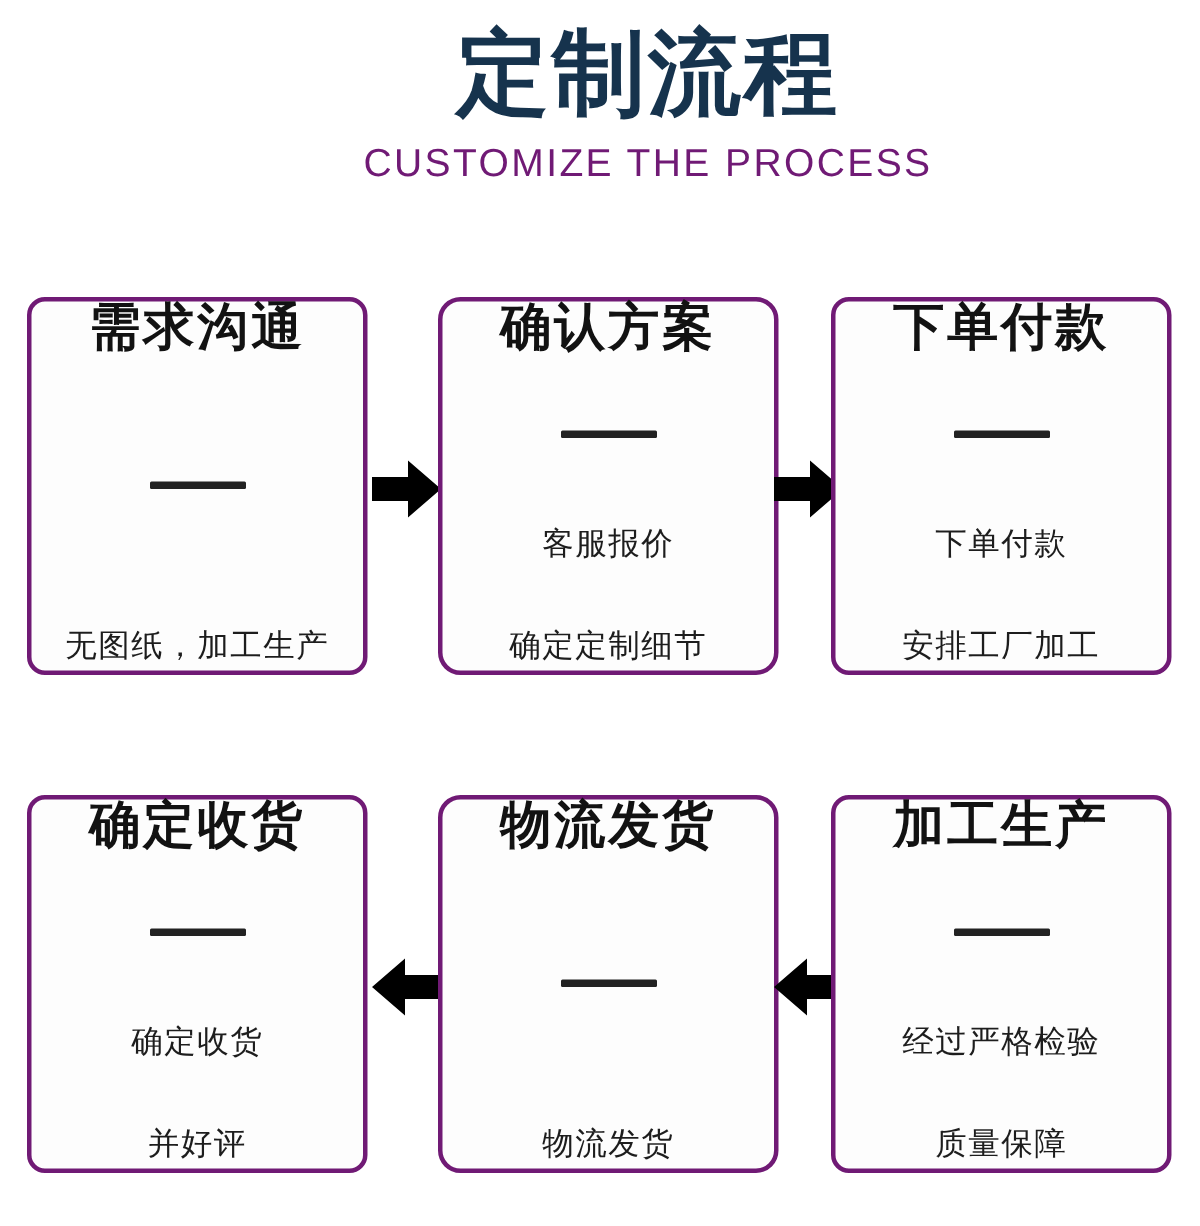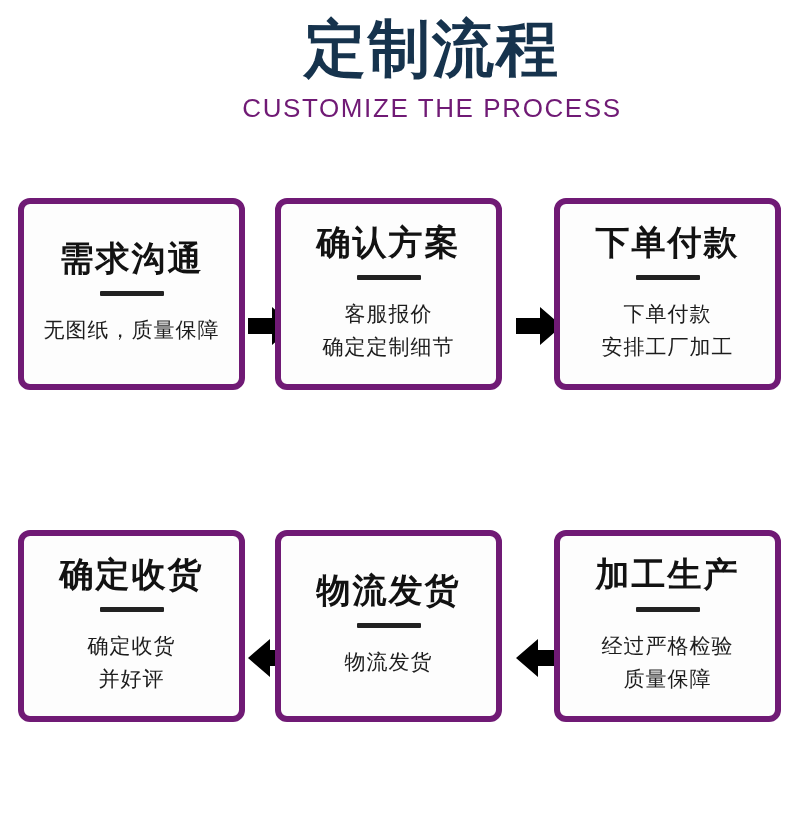--- a/index.html
+++ b/index.html
@@ -58,32 +58,32 @@
     height: 256px;
   }
   .flow-row.row-2 {
     margin-top: 76px;
   }
 
   .card {
     position: absolute;
     top: 0;
     width: 227px;
-    height: 192px;
+    height: 252px;
     box-sizing: border-box;
     background: #fdfdfd;
-    border: 6px solid #701a75;
+    border: 3px solid #701a75;
     border-radius: 12px;
     display: flex;
     flex-direction: column;
     align-items: center;
-    justify-content: center;
+    justify-content: space-between;
   }
   .card.col-1 { left: 18px; }
-  .card.col-2 { left: 275px; }
+  .card.col-2 { left: 292px; border-radius: 15px; }
   .card.col-3 { left: 554px; }
 
   .card-title {
     font-size: 34px;
     line-height: 1;
     font-weight: 800;
     color: #121212;
     letter-spacing: 2px;
     font-family: "DejaVu Sans", "Liberation Sans", sans-serif;
     margin: 0;
@@ -134,21 +134,21 @@
   <p class="sub-title">CUSTOMIZE THE PROCESS</p>
 </div>
 
 <div class="flow">
 
   <div class="flow-row row-1">
 
     <div class="card col-1">
       <div class="card-title">需求沟通</div>
       <div class="card-divider"></div>
-      <div class="card-line">无图纸，质量保障</div>
+      <div class="card-line">无图纸，加工生产</div>
     </div>
 
     <span class="arrow arrow-h gap-1">
       <svg viewBox="0 0 46 44" xmlns="http://www.w3.org/2000/svg">
         <polygon points="0,14 24,14 24,3 46,22 24,41 24,30 0,30" fill="#000000"></polygon>
       </svg>
     </span>
 
     <div class="card col-2">
       <div class="card-title">确认方案</div>

